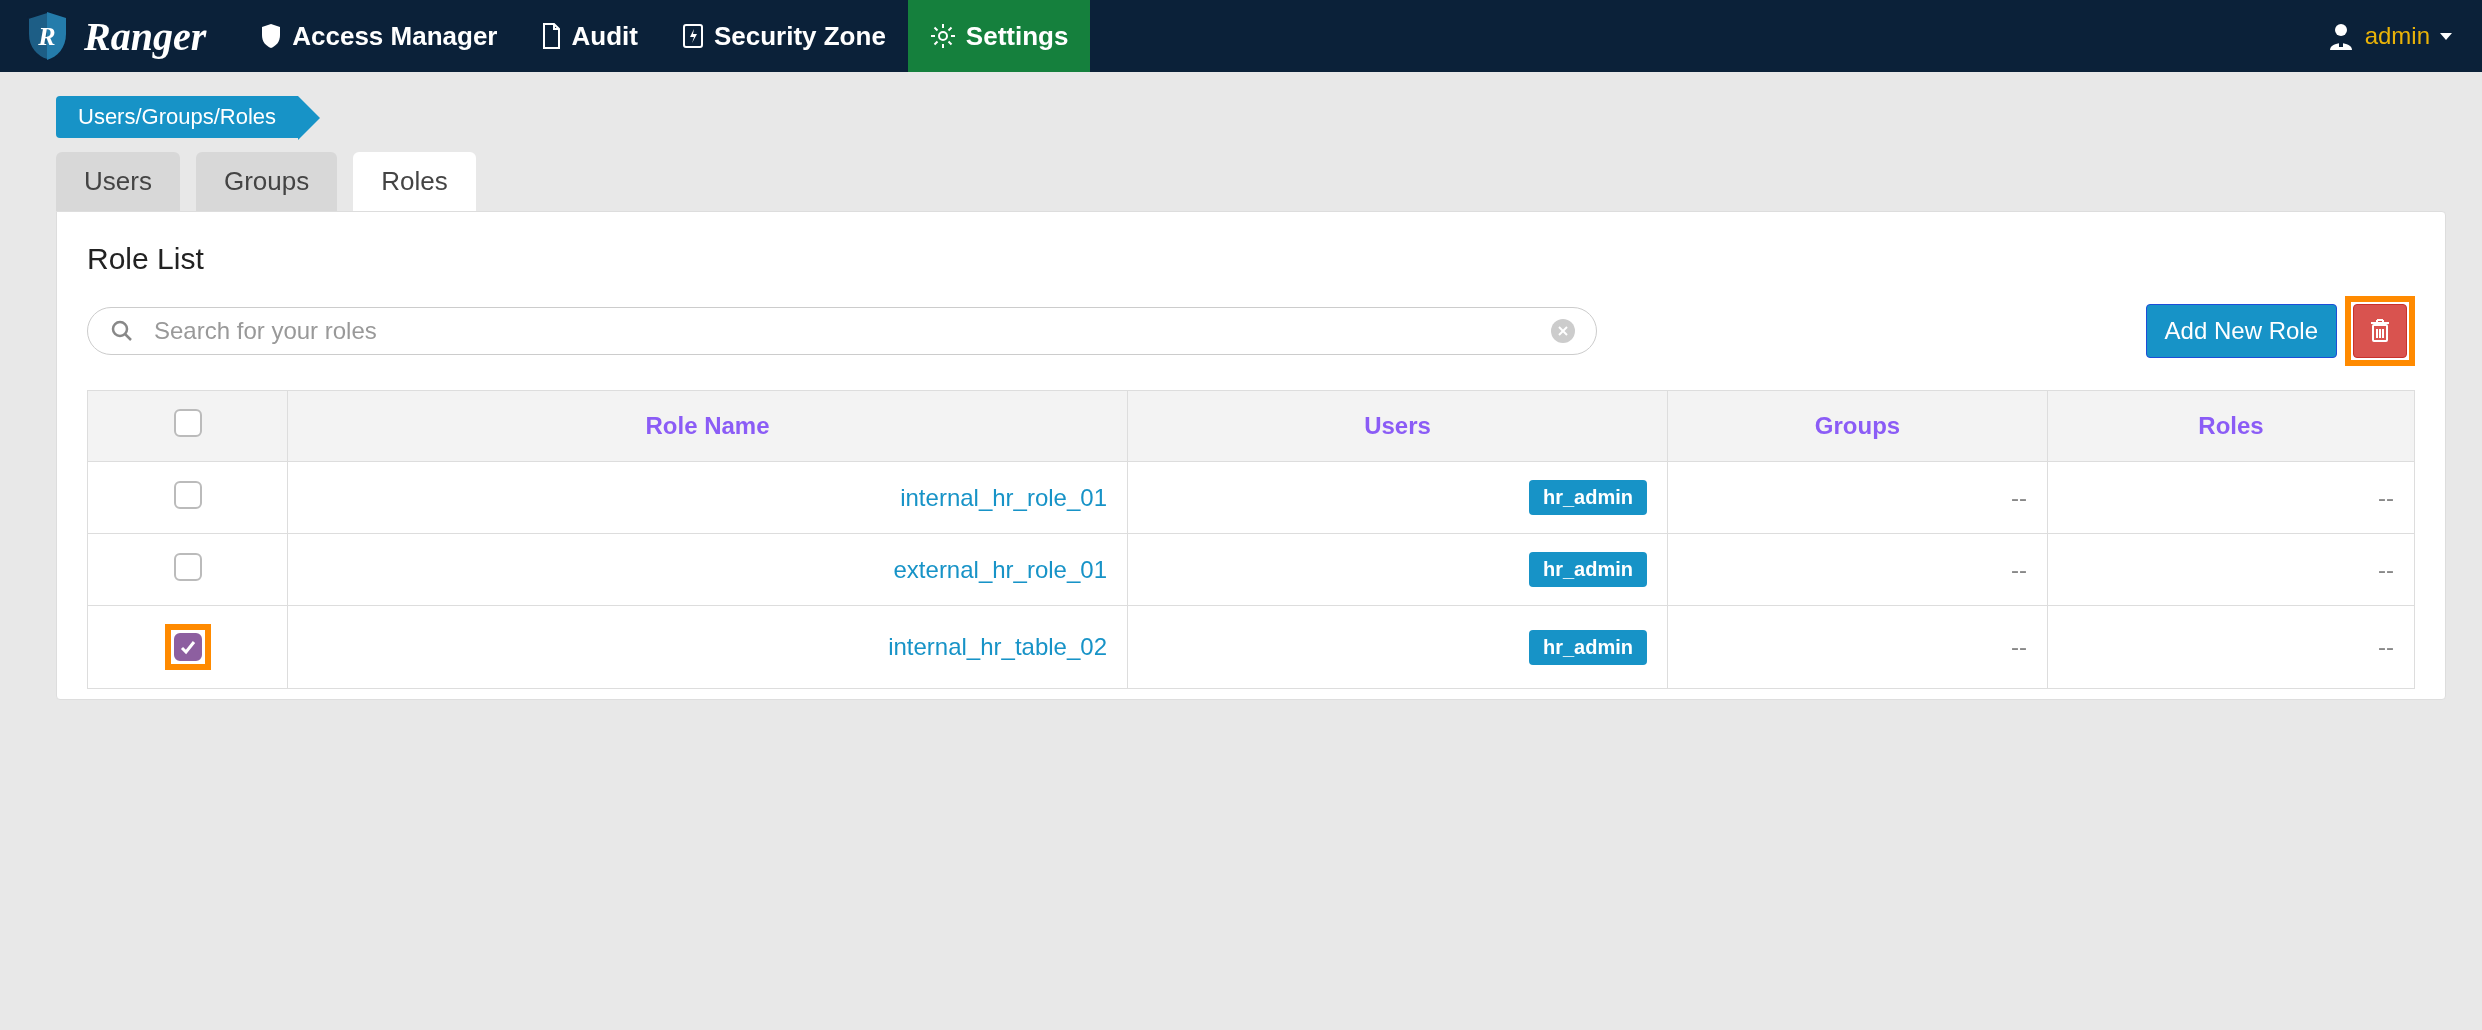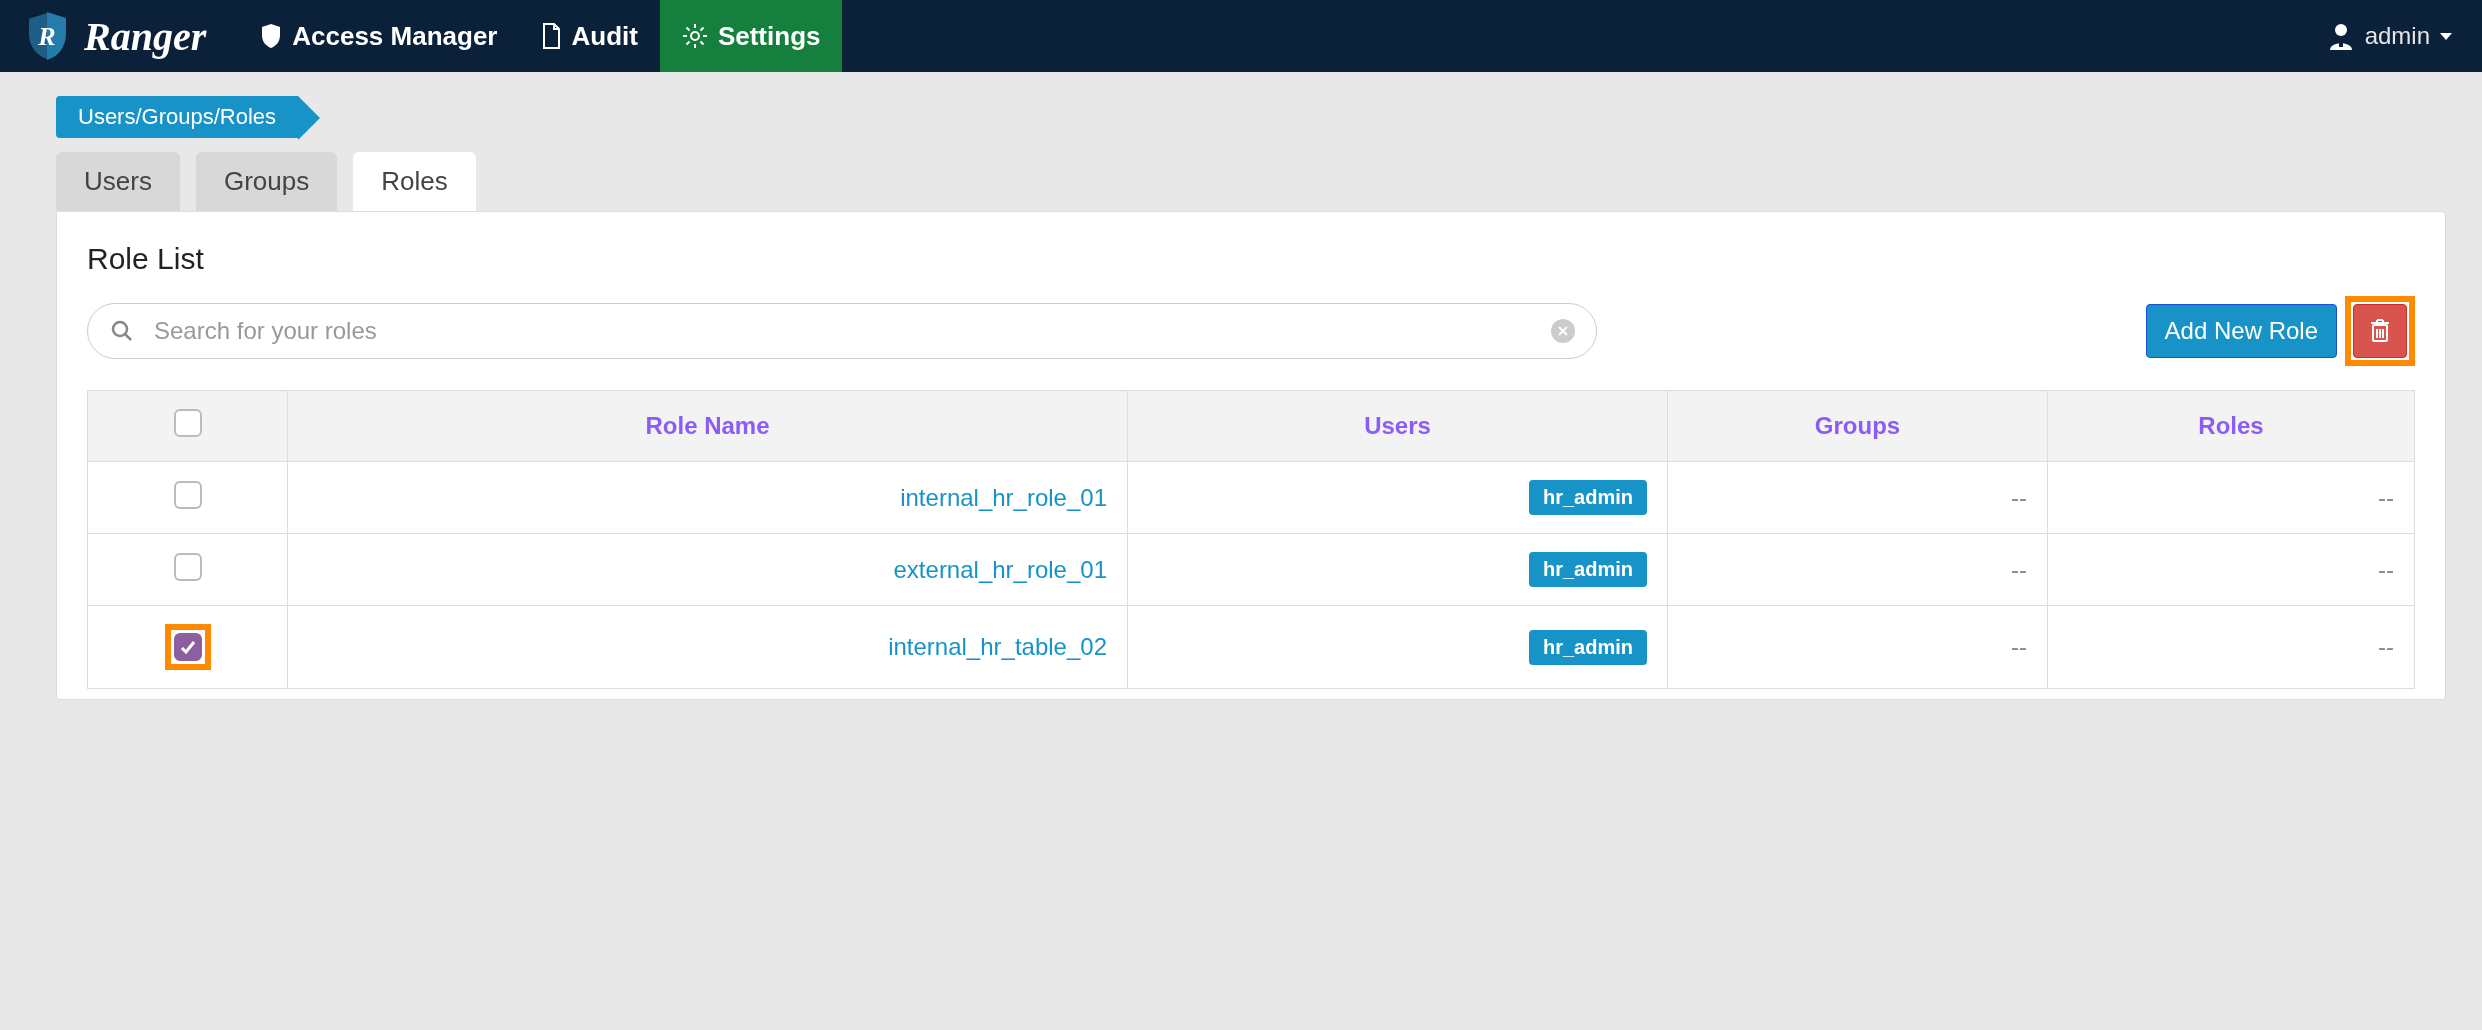--- a/index.html
+++ b/index.html
@@ -46,21 +46,21 @@
     font-size: 26px;
     font-weight: 600;
     cursor: pointer;
   }
   .nav-item.active { background: #15803d; }
   .nav-spacer { flex: 1; }
   .user-menu {
     display: flex;
     align-items: center;
     gap: 10px;
-    color: #e5e5e5;
+    color: #eab308;
     font-size: 24px;
     cursor: pointer;
     padding: 0 10px;
     justify-content: space-between;
   }
   .caret-down {
     width: 0; height: 0;
     border-left: 6px solid transparent;
     border-right: 6px solid transparent;
     border-top: 7px solid #fff;
@@ -127,21 +127,21 @@
     align-items: center;
     gap: 12px;
     margin-bottom: 24px;
   }
   .search-box {
     flex: 0 0 1510px;
     position: relative;
   }
   .search-input {
     width: 100%;
-    height: 56px;
+    height: 48px;
     border: 1px solid #ccc;
     border-radius: 28px;
     padding: 0 64px 0 66px;
     font-size: 24px;
     color: #666;
     outline: none;
     background: #fff;
   }
   .search-input::placeholder { color: #999; }
   .search-icon-left {
@@ -262,20 +262,29 @@
       <span>Access Manager</span>
     </div>
     <div class="nav-item">
       <span>
         <svg width="20" height="26" viewBox="0 0 20 26">
             <path d="M3 1 H13 L18 6 V25 H3 Z" fill="none" stroke="#fff" stroke-width="2"></path>
             <path d="M13 1 V6 H18" fill="none" stroke="#fff" stroke-width="2"></path>
           </svg>
       </span>
       <span>Audit</span>
+    </div>
+    <div class="nav-item">
+      <span>
+        <svg width="22" height="26" viewBox="0 0 22 26">
+            <rect x="2" y="2" width="18" height="22" rx="2" fill="none" stroke="#fff" stroke-width="2"></rect>
+            <path d="M12 6 L8 14 H12 L10 20 L15 11 H11 Z" fill="#fff"></path>
+          </svg>
+      </span>
+      <span>Security Zone</span>
     </div>
     <div class="nav-item active">
       <span>
         <svg width="26" height="26" viewBox="0 0 26 26">
             <circle cx="13" cy="13" r="4" fill="none" stroke="#fff" stroke-width="2"></circle>
             <g stroke="#fff" stroke-width="2">
               <line x1="13" y1="1" x2="13" y2="5"></line>
               <line x1="13" y1="21" x2="13" y2="25"></line>
               <line x1="1" y1="13" x2="5" y2="13"></line>
               <line x1="21" y1="13" x2="25" y2="13"></line>

